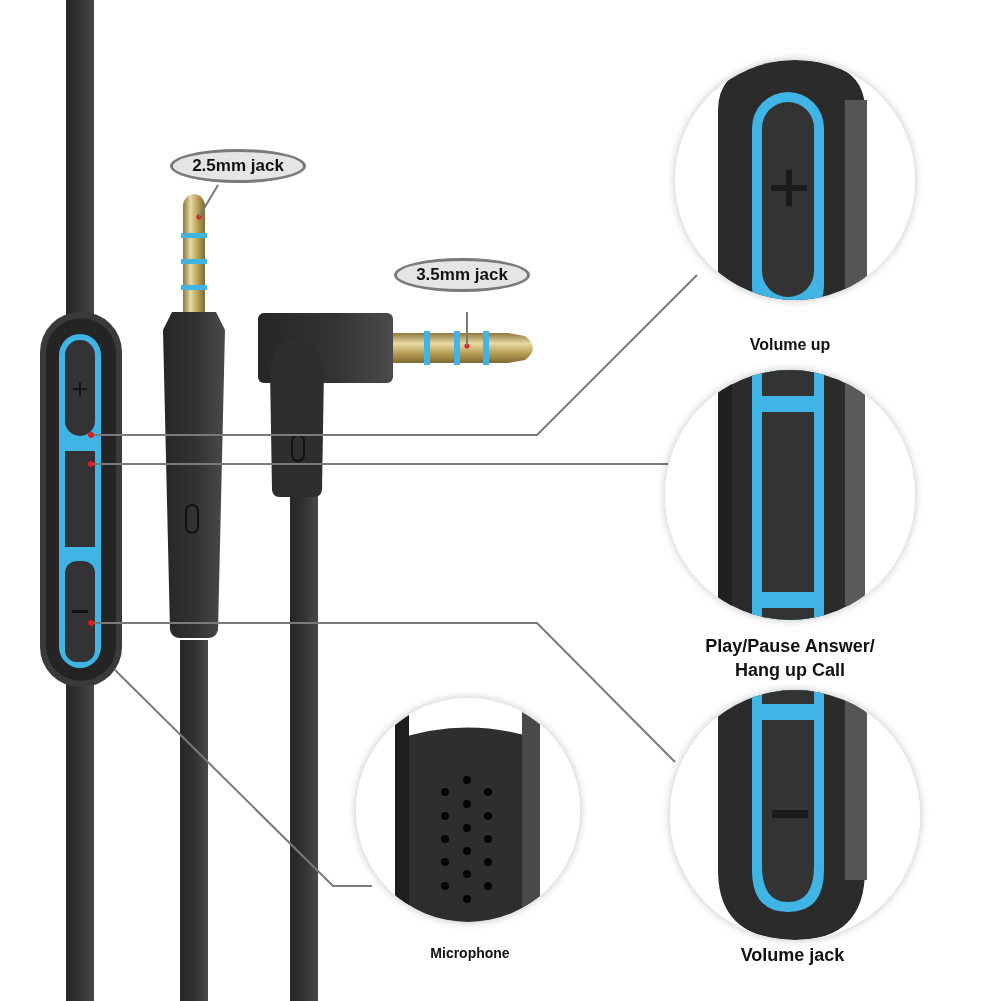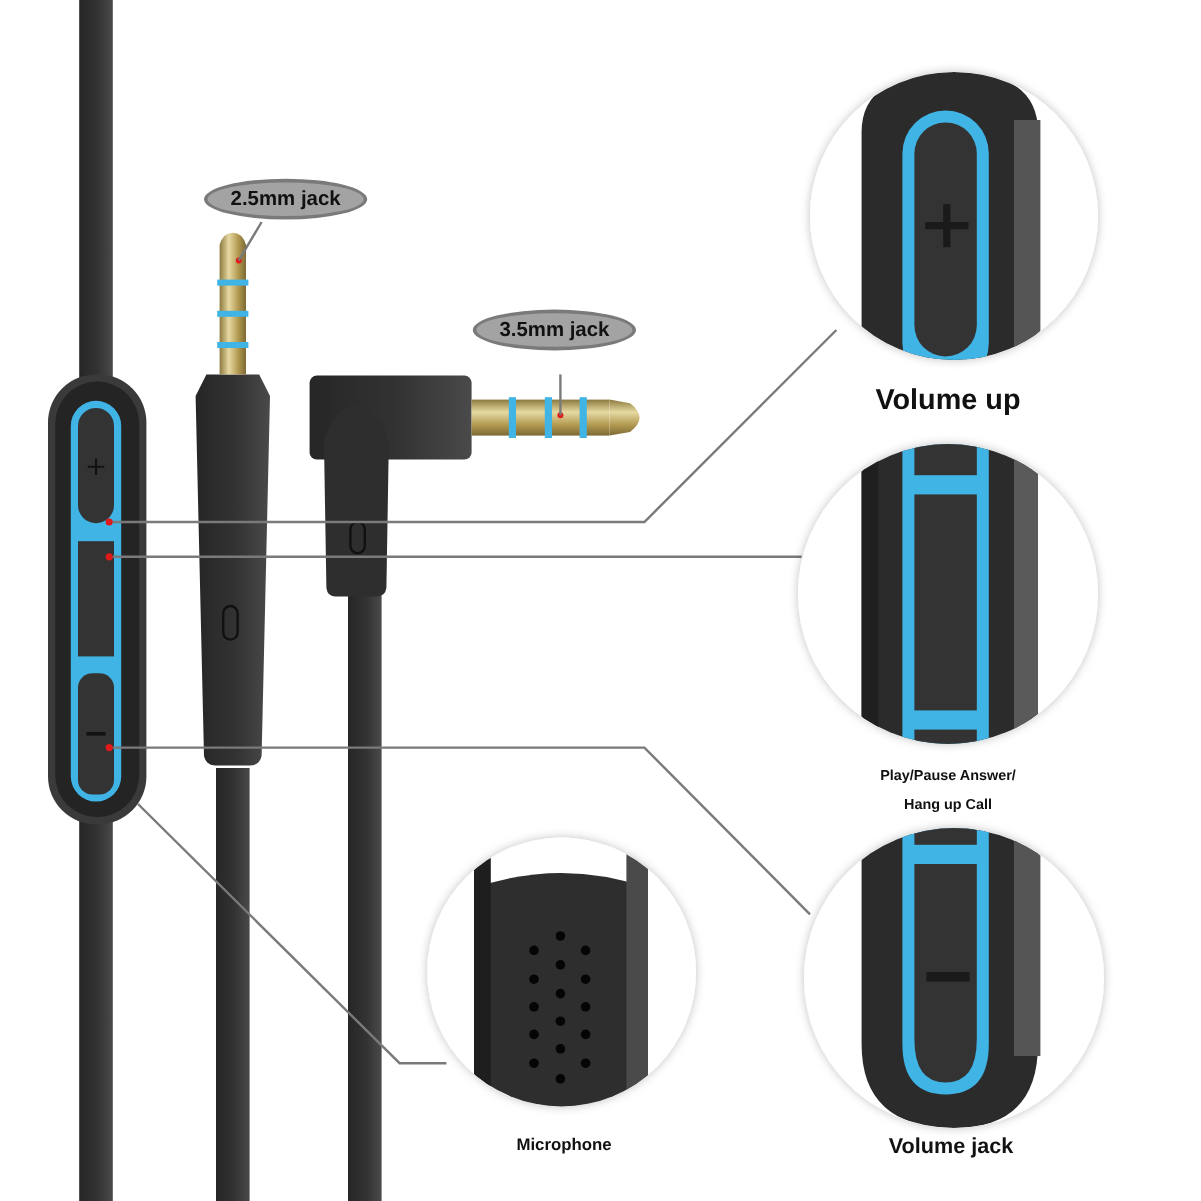--- a/index.html
+++ b/index.html
@@ -2,21 +2,21 @@
 <html><head>
 <meta charset="utf-8">
 <style>
   html, body { margin: 0; padding: 0; background: #ffffff; }
   body { width: 1001px; height: 1001px; position: relative; overflow: hidden;
          font-family: "Liberation Sans", "DejaVu Sans", sans-serif; }
   #stage { position: absolute; left: 0; top: 0; width: 1001px; height: 1001px; }
   .label { position: absolute; font-weight: bold; color: #111; text-align: center;
            font-family: "Liberation Sans", "DejaVu Sans", sans-serif; }
   .callout { position: absolute; border: 3px solid #7a7a7a; border-radius: 50%;
-             background: #a3a3a3; display: flex; align-items: center; justify-content: center;
+             background: #e5e5e5; display: flex; align-items: center; justify-content: center;
              font-weight: bold; color: #111; font-size: 17px; box-sizing: border-box; }
 </style>
 </head>
 <body>
 
 <div id="stage">
 <svg width="1001" height="1001" viewBox="0 0 1001 1001" xmlns="http://www.w3.org/2000/svg">
   <defs>
     <linearGradient id="cableGrad" x1="0" x2="1" y1="0" y2="0">
       <stop offset="0" stop-color="#262626"></stop>
@@ -172,20 +172,20 @@
 
 
 <div class="callout" style="left:170px;top:149px;width:136px;height:34px;">
   <span>2.5mm jack</span>
 </div>
 <div class="callout" style="left:394px;top:258px;width:136px;height:34px;">
   <span>3.5mm jack</span>
 </div>
 
 
-<div class="label" style="left:700px;top:320px;width:180px;font-size:24px;">Volume up</div>
-<div class="label" style="left:680px;top:634px;width:220px;font-size:12px;line-height:24px;">
+<div class="label" style="left:700px;top:336px;width:180px;font-size:16px;">Volume up</div>
+<div class="label" style="left:680px;top:634px;width:220px;font-size:18px;line-height:24px;">
   <div>Play/Pause Answer/</div>
   <div>Hang up Call</div>
 </div>
 <div class="label" style="left:380px;top:945px;width:180px;font-size:14px;">Microphone</div>
 <div class="label" style="left:700px;top:945px;width:185px;font-size:18px;">Volume jack</div>
 </div>
 
 </body></html>

